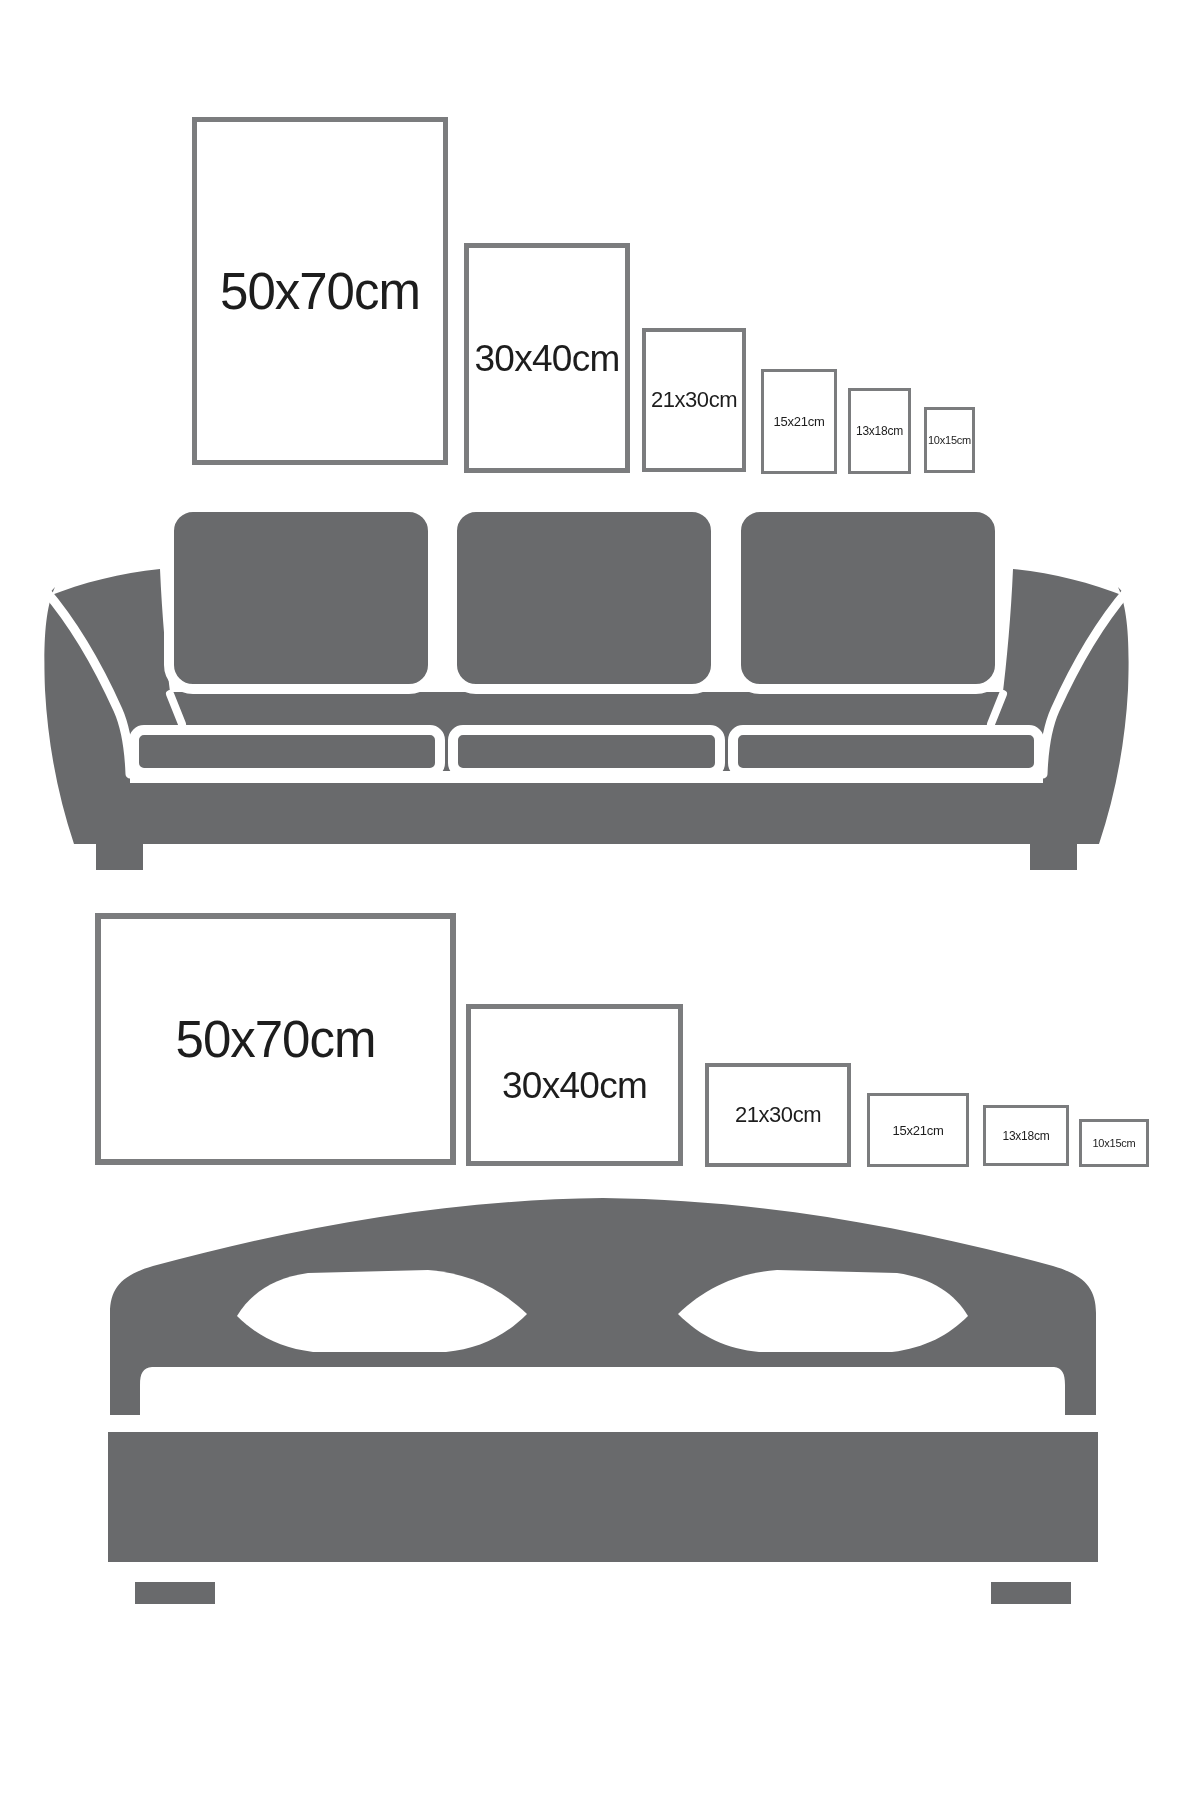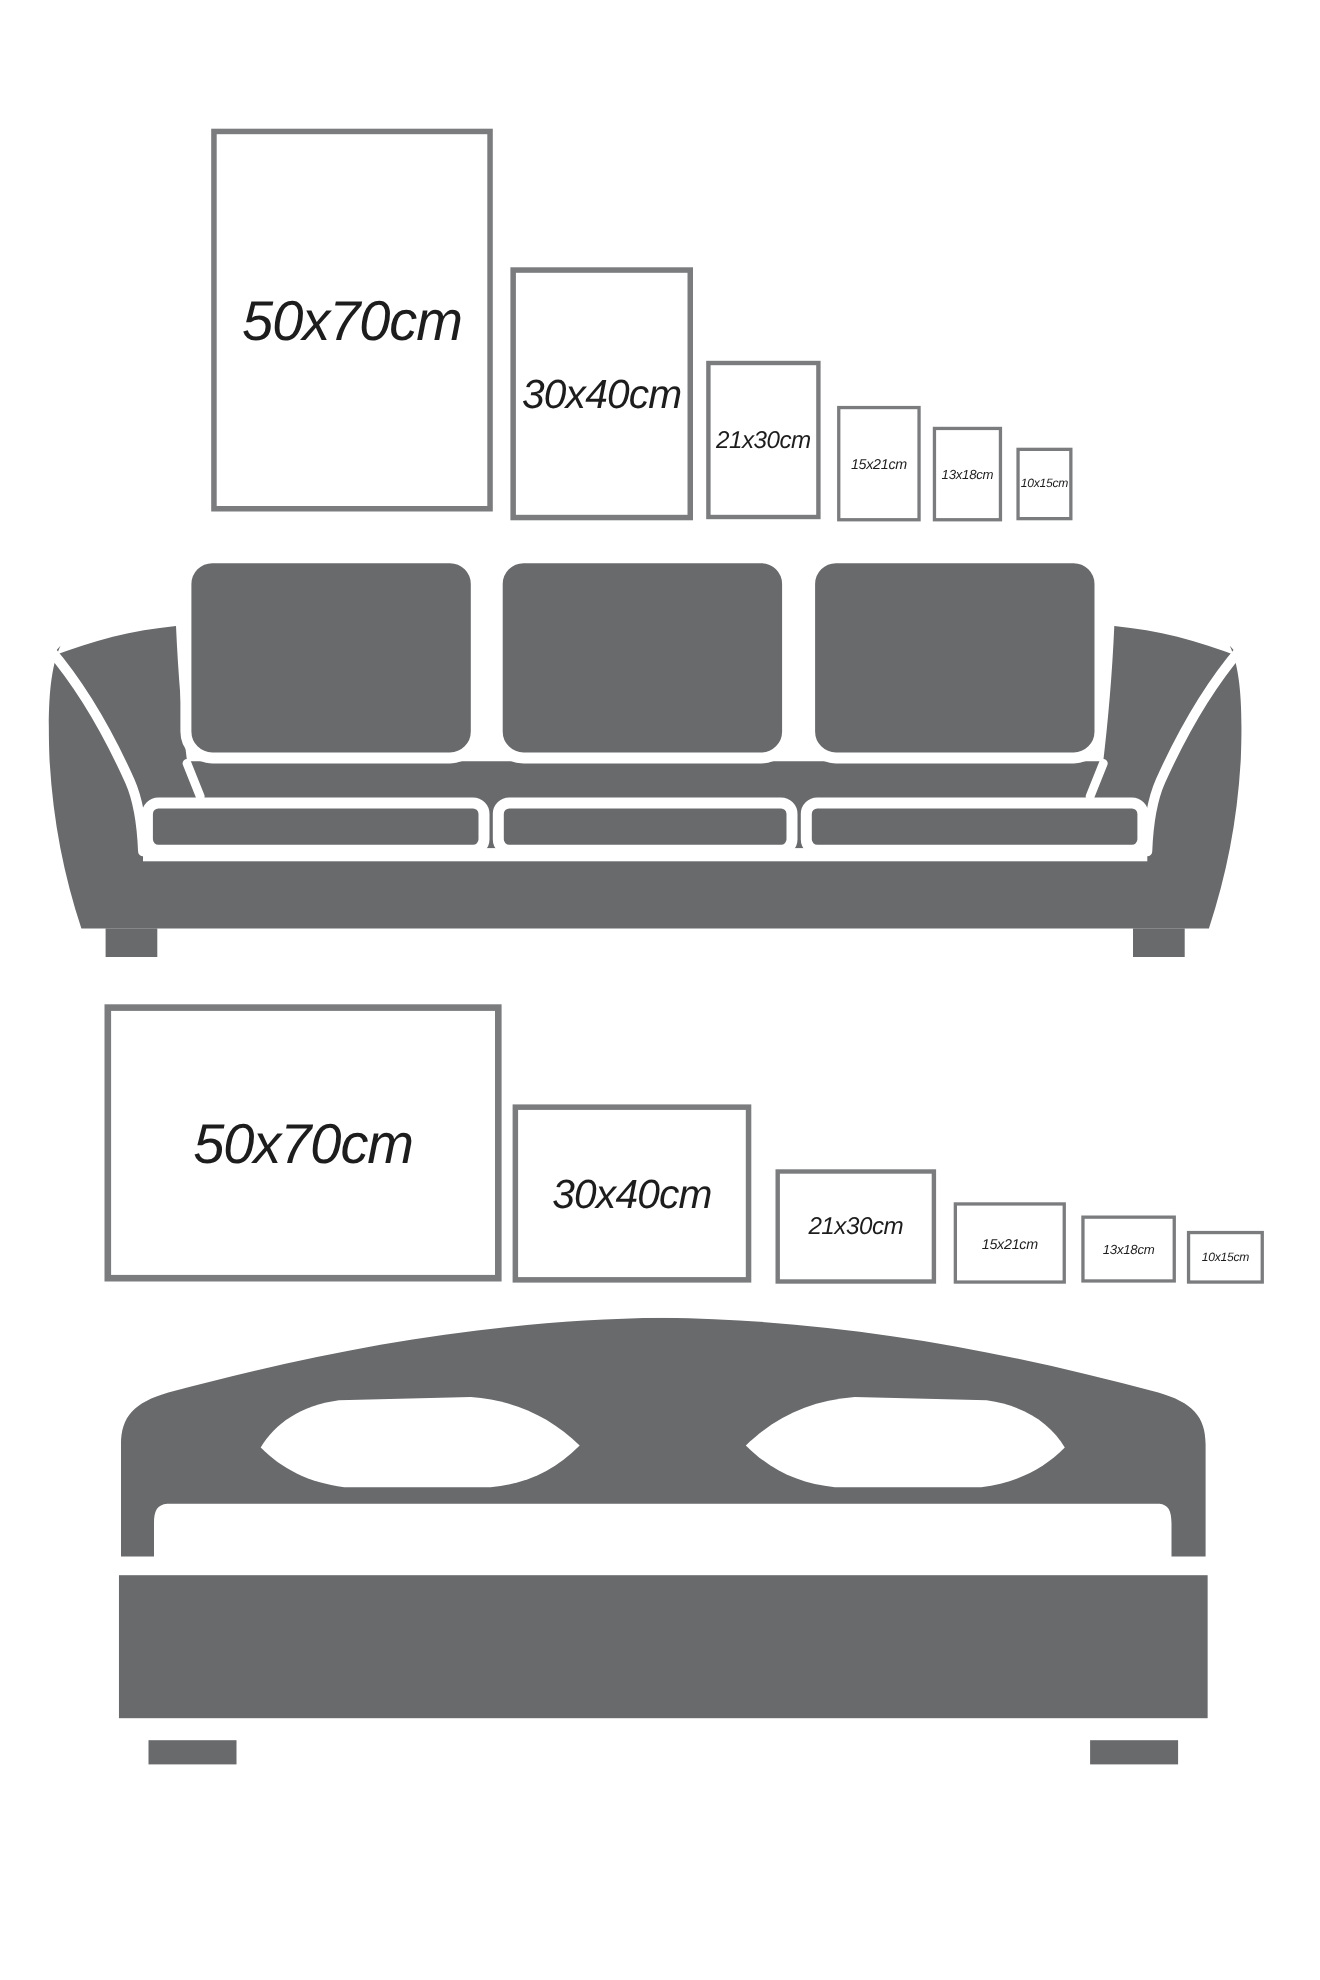--- a/index.html
+++ b/index.html
@@ -4,21 +4,21 @@
 <style>
   html,body{margin:0;padding:0;background:#ffffff;}
   .canvas{
     position:relative;width:1200px;height:1800px;background:#fff;overflow:hidden;
     font-family:"Liberation Sans", sans-serif;
   }
   
   .frame{
     position:absolute;box-sizing:border-box;background:#fff;
     border-style:solid;border-color:var(--frame-border,#7b7c7e);
-    display:flex;align-items:center;justify-content:center;font-style:italic;
+    display:flex;align-items:center;justify-content:center;
   }
   .frame-label{
     color:var(--label-color,#1d1d1d);line-height:1;letter-spacing:-0.02em;white-space:nowrap;
   }
   
   .tf1{left:192px;top:117px;width:256px;height:348px;border-width:5px;font-size:51px;}
   .tf2{left:464px;top:243px;width:166px;height:230px;border-width:5px;font-size:37px;}
   .tf3{left:642px;top:328px;width:104px;height:144px;border-width:4px;font-size:22px;}
   .tf4{left:761px;top:369px;width:76px;height:105px;border-width:3px;font-size:13px;}
   .tf5{left:848px;top:388px;width:63px;height:86px;border-width:3px;font-size:12px;}

